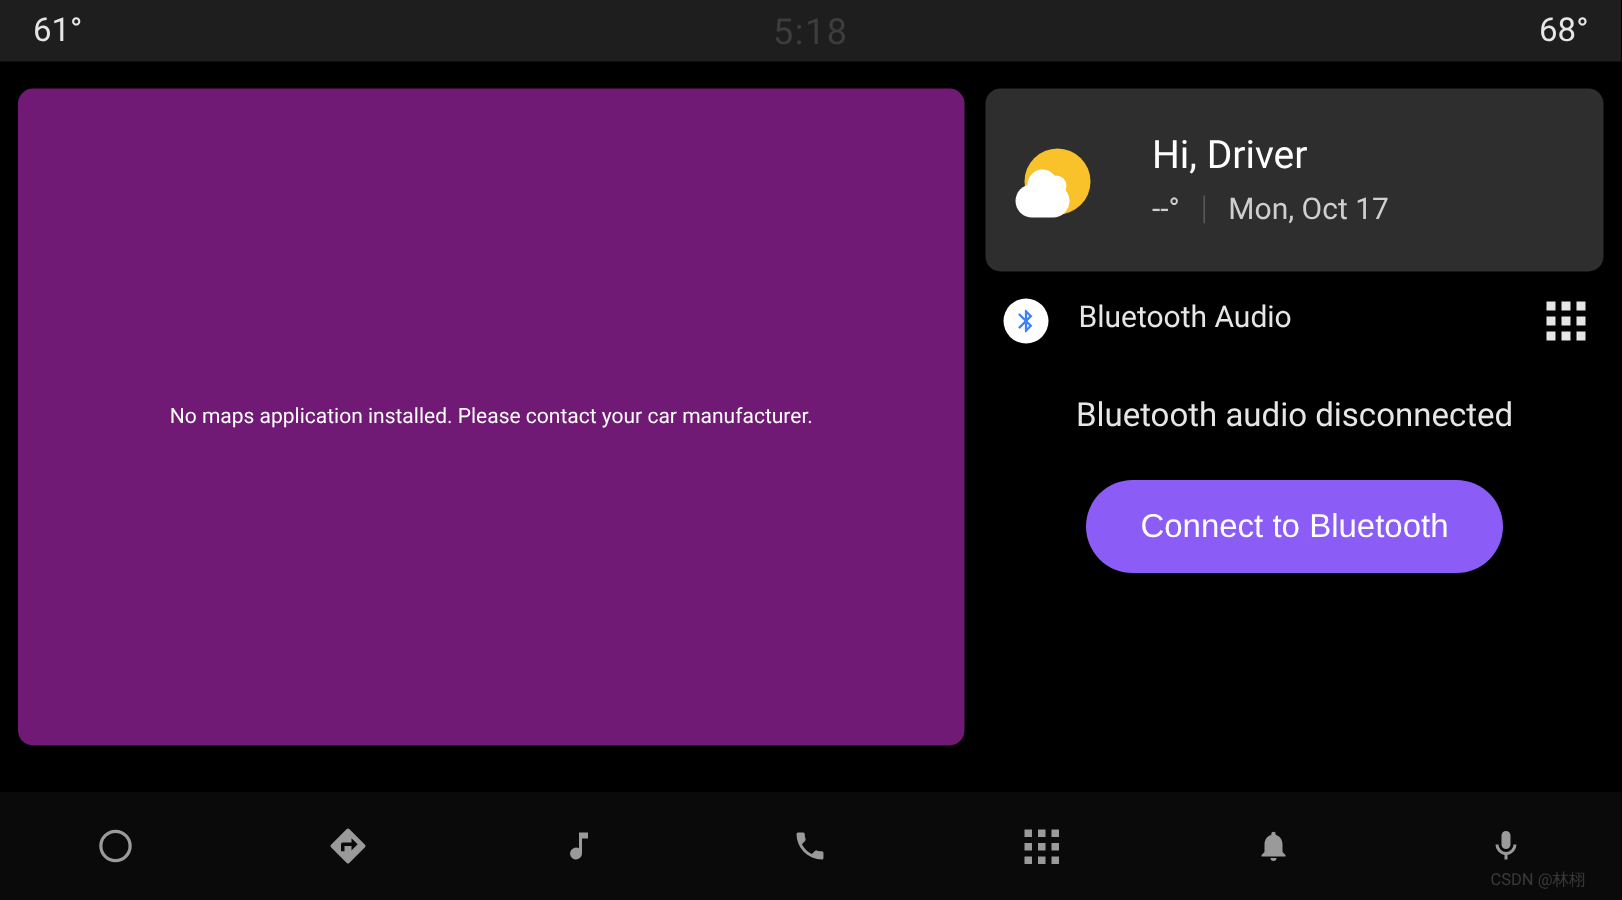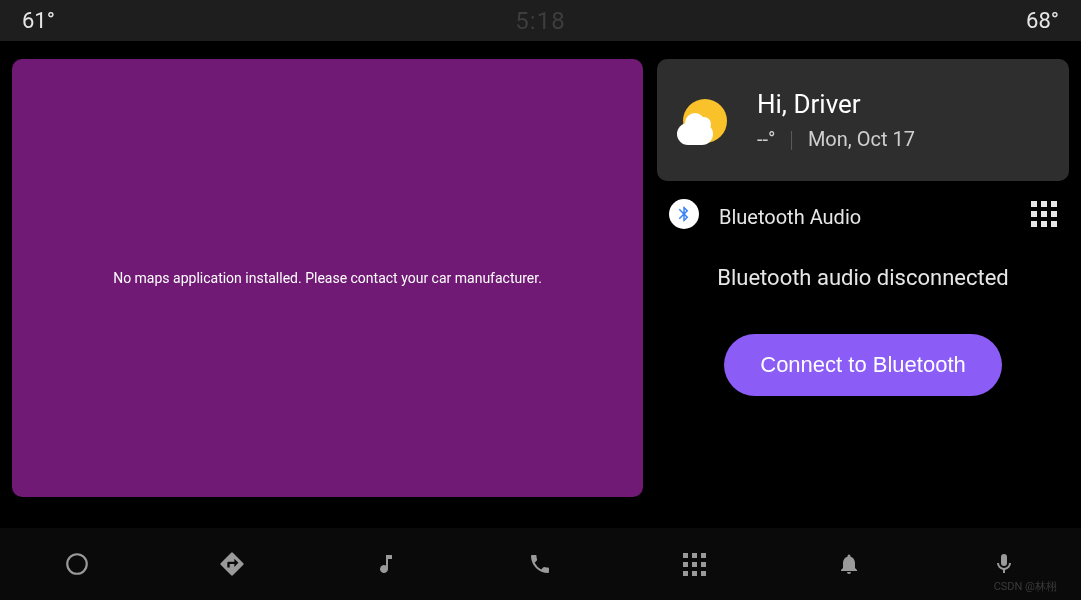--- a/index.html
+++ b/index.html
@@ -4,39 +4,39 @@
 <style>
   * { box-sizing: border-box; margin: 0; padding: 0; }
   html, body { width: 1081px; height: 600px; background: #000; font-family: Roboto, "Helvetica Neue", Arial, sans-serif; overflow: hidden; color: #fff; }
   .status-bar { height: 41px; background: #1e1e1e; display: flex; align-items: center; justify-content: space-between; padding: 0 22px; }
   .status-left, .status-right { font-size: 22px; color: #e6e6e6; }
   .status-center { font-size: 24px; color: #3d3d3d; letter-spacing: 1px; }
   .content { display: flex; gap: 14px; padding: 18px 12px 0 12px; height: 466px; }
   .map-card { flex: 0 0 631px; height: 438px; background: #701a75; border-radius: 10px; display: flex; align-items: center; justify-content: center; }
   .map-text { color: #fff; font-size: 14px; text-align: center; }
   .right-col { flex: 1; display: flex; flex-direction: column; }
-  .weather-card { background: #2e2e2e; border-radius: 10px; padding: 18px 22px; display: flex; align-items: center; gap: 28px; height: 122px; }
+  .weather-card { background: #2e2e2e; border-radius: 10px; padding: 18px 22px; display: flex; align-items: center; gap: 39px; height: 122px; }
   .weather-icon { width: 50px; height: 50px; position: relative; flex: 0 0 50px; margin-top: 4px; }
   .sun { width: 44px; height: 44px; border-radius: 50%; background: #f9c22b; position: absolute; right: 2px; top: 2px; }
   .cloud { width: 36px; height: 22px; background: #fff; border-radius: 20px; position: absolute; bottom: 2px; left: -2px; }
   .cloud::before { content: ""; position: absolute; width: 20px; height: 20px; background: #fff; border-radius: 50%; top: -10px; left: 8px; }
   .cloud::after { content: ""; position: absolute; width: 14px; height: 14px; background: #fff; border-radius: 50%; top: -6px; left: 20px; }
   .weather-text { display: flex; flex-direction: column; gap: 8px; }
   .greeting { font-size: 26px; color: #fff; }
   .date-row { font-size: 20px; color: #cfcfcf; display: flex; align-items: center; gap: 14px; }
   .date-sep { color: #7a7a7a; font-size: 22px; font-weight: 100; }
   .audio-section { padding: 18px 8px 0 8px; }
   .audio-header { display: flex; align-items: center; justify-content: space-between; padding: 0 4px 18px 4px; }
-  .audio-left { display: flex; align-items: flex-end; gap: 20px; }
+  .audio-left { display: flex; align-items: flex-start; gap: 20px; }
   .bt-circle { width: 30px; height: 30px; border-radius: 50%; background: #fff; display: flex; align-items: center; justify-content: center; }
   .bt-glyph { fill: #3b82f6; }
   .audio-title { font-size: 20px; color: #e6e6e6; }
   .apps-icon { display: grid; grid-template-columns: repeat(3, 6px); grid-template-rows: repeat(3, 6px); gap: 4px; }
   .apps-icon span { background: #e6e6e6; width: 6px; height: 6px; }
-  .audio-status { text-align: center; font-size: 22px; color: #e6e6e6; margin: 18px 0 44px; }
+  .audio-status { text-align: center; font-size: 22px; color: #e6e6e6; margin: 18px 0 30px; }
   .connect-btn { display: block; margin: 0 auto; background: #8b5cf6; color: #fff; font-size: 22px; font-weight: 500; border: none; border-radius: 34px; padding: 18px 36px; cursor: pointer; }
   .nav-bar { position: absolute; bottom: 0; left: 0; right: 0; height: 72px; background: #0a0a0a; display: flex; align-items: center; justify-content: space-around; }
   .nav-btn { width: 40px; height: 40px; display: flex; align-items: center; justify-content: center; cursor: pointer; }
   .nav-btn svg { fill: #9a9a9a; }
   .nav-apps { display: grid; grid-template-columns: repeat(3, 5px); grid-template-rows: repeat(3, 5px); gap: 4px; }
   .nav-apps span { background: #9a9a9a; width: 5px; height: 5px; }
   .watermark { position: absolute; right: 24px; bottom: 6px; font-size: 11px; color: #3a3a3a; }
 </style>
 </head>
 <body>

